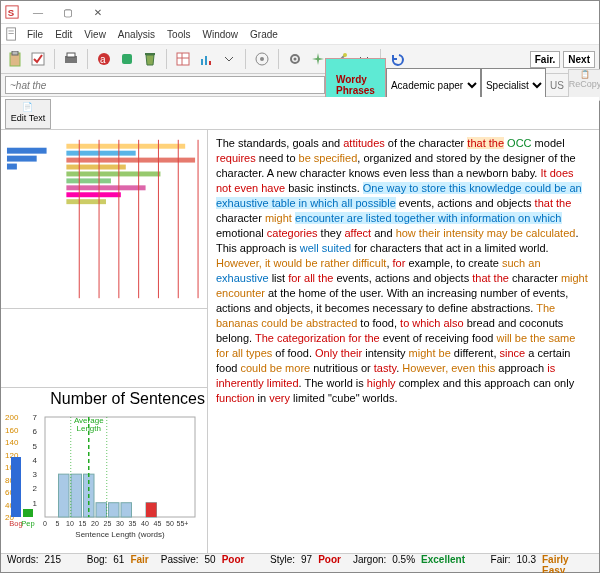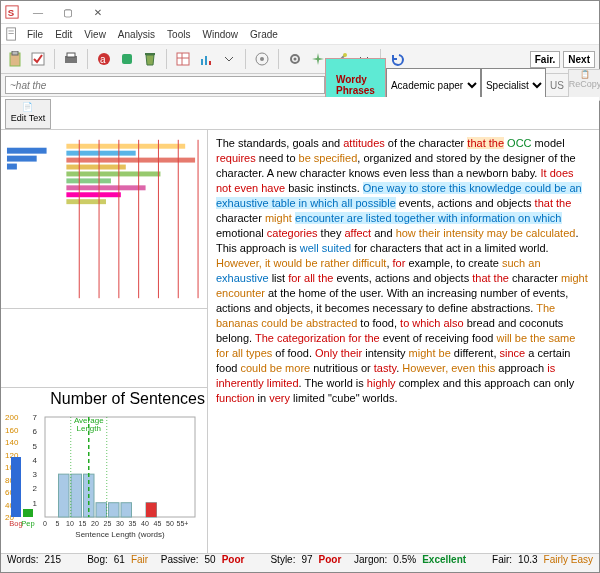--- a/index.html
+++ b/index.html
@@ -35,21 +35,21 @@
   .rightcol{flex:1;overflow:auto;background:#fff;padding:6px 8px;font-size:11px;line-height:15px;font-family:Liberation Sans, sans-serif}
   .rightcol span.n{color:#000}
   .rightcol span.r{color:#c00}
   .rightcol span.o{color:#c67000}
   .rightcol span.b{color:#0070c0}
   .rightcol span.g{color:#0a8a2a}
   .rightcol span.hl{background:#ccefff}
   .rightcol span.hy{background:#ffe8c2}
   .statusbar{height:18px;border-top:1px solid #ccc;background:#f4f4f4;display:flex;font-size:10px;padding:0 6px;gap:6px}
   .statusbar .gap{flex:1}
-  .st-fair{color:#c67000;font-weight:normal}
+  .st-fair{color:#c67000;font-weight:bold}
   .st-poor{color:#c00;font-weight:bold}
   .st-exc{color:#0a8a2a;font-weight:bold}
 </style>
 </head>
 <body>
 
 <div class="window">
 
   <div class="titlebar">
     <svg class="appicon" viewBox="0 0 16 16">

